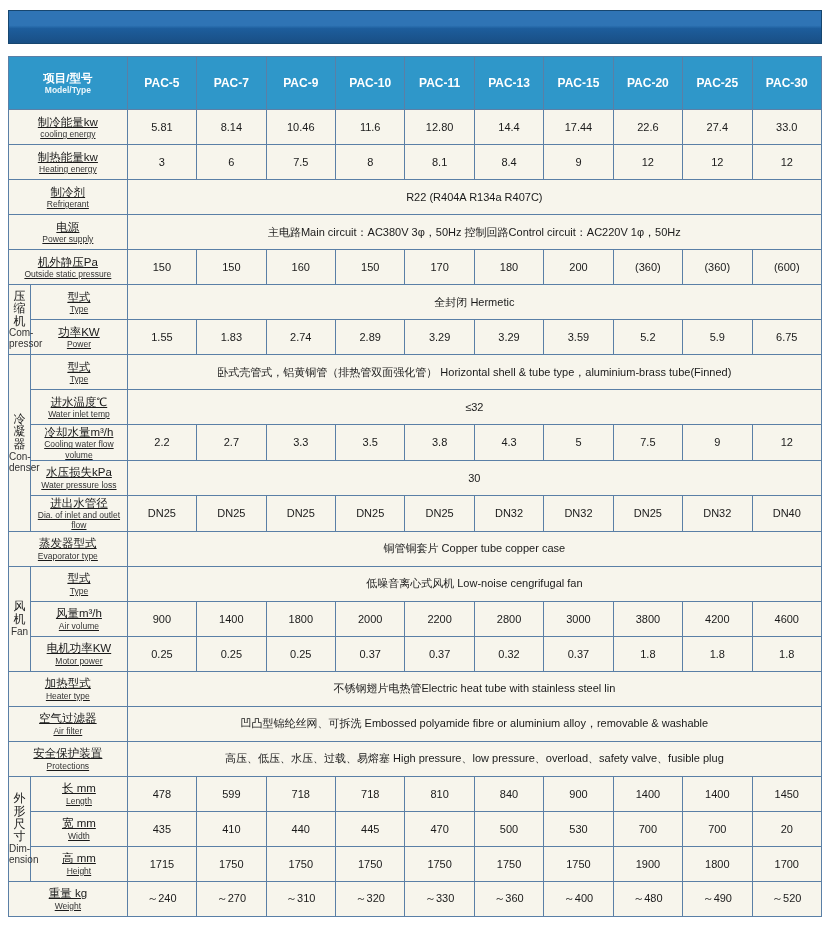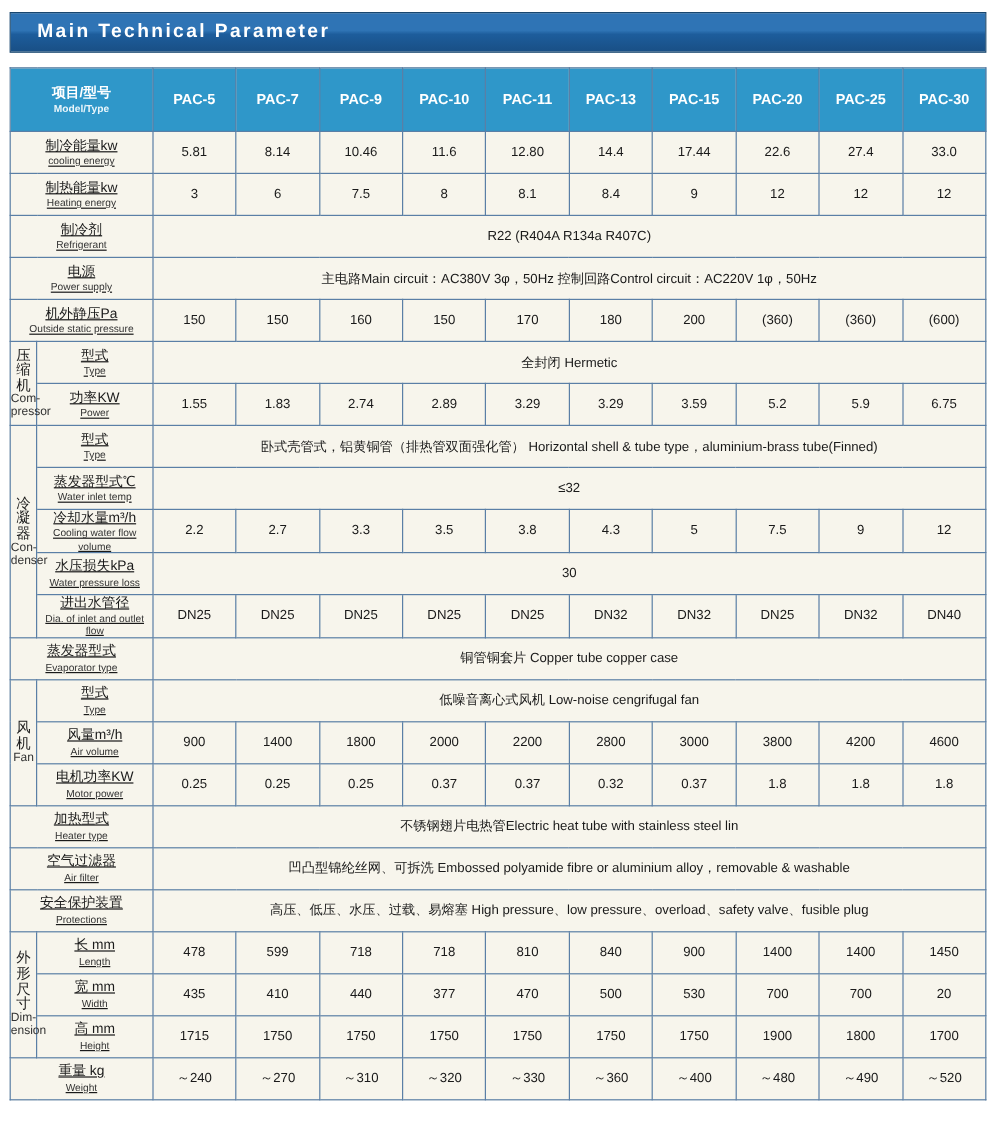--- a/index.html
+++ b/index.html
@@ -104,21 +104,20 @@
     font-size: 11.5px;
   }
   td.h34 { height: 34px; text-decoration: underline; }
 </style>
 </head>
 <body>
 
 <div class="page">
 
   <div class="title-bar">
-    <span class="t-en">Main  Technical  Parameter</span>
   </div>
 
   <table class="spec">
     <colgroup>
       <col style="width:22px">
       <col style="width:96px">
       <col style="width:69px">
       <col style="width:69px">
       <col style="width:69px">
       <col style="width:69px">
@@ -251,21 +250,21 @@
         </td>
         <td class="rowlabel h34">
           <span class="cn">型式</span>
           <span class="en">Type</span>
         </td>
         <td colspan="10" class="span-cell">卧式壳管式，铝黄铜管（排热管双面强化管）  Horizontal  shell &amp; tube type，aluminium-brass tube(Finned)</td>
       </tr>
 
       <tr>
         <td class="rowlabel h34">
-          <span class="cn">蒸发器型式℃</span>
+          <span class="cn">进水温度℃</span>
           <span class="en">Water inlet temp</span>
         </td>
         <td colspan="10" class="span-cell">≤32</td>
       </tr>
 
       <tr>
         <td class="rowlabel h34">
           <span class="cn">冷却水量m³/h</span>
           <span class="en">Cooling water flow volume</span>
         </td>
@@ -406,21 +405,21 @@
       </tr>
 
       <tr>
         <td class="rowlabel h34">
           <span class="cn">宽  mm</span>
           <span class="en">Width</span>
         </td>
         <td class="val">435</td>
         <td class="val">410</td>
         <td class="val">440</td>
-        <td class="val">377</td>
+        <td class="val">445</td>
         <td class="val">470</td>
         <td class="val">500</td>
         <td class="val">530</td>
         <td class="val">700</td>
         <td class="val">700</td>
         <td class="val">20</td>
       </tr>
 
       <tr>
         <td class="rowlabel h34">

